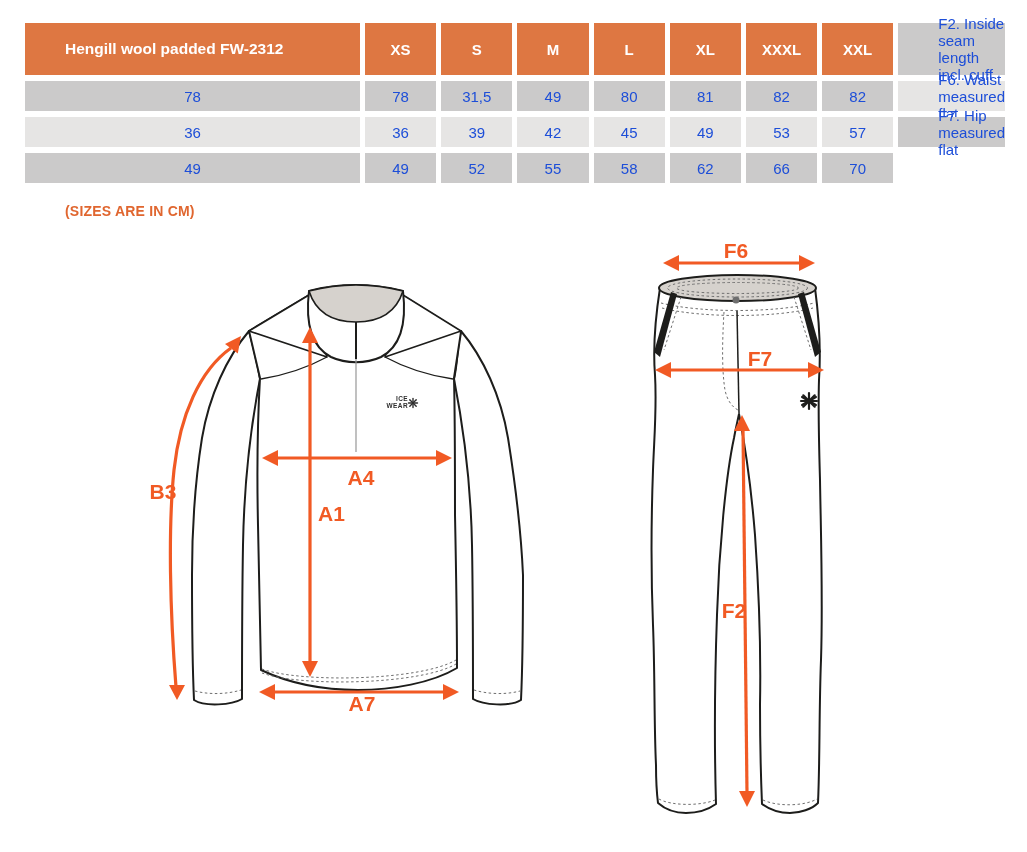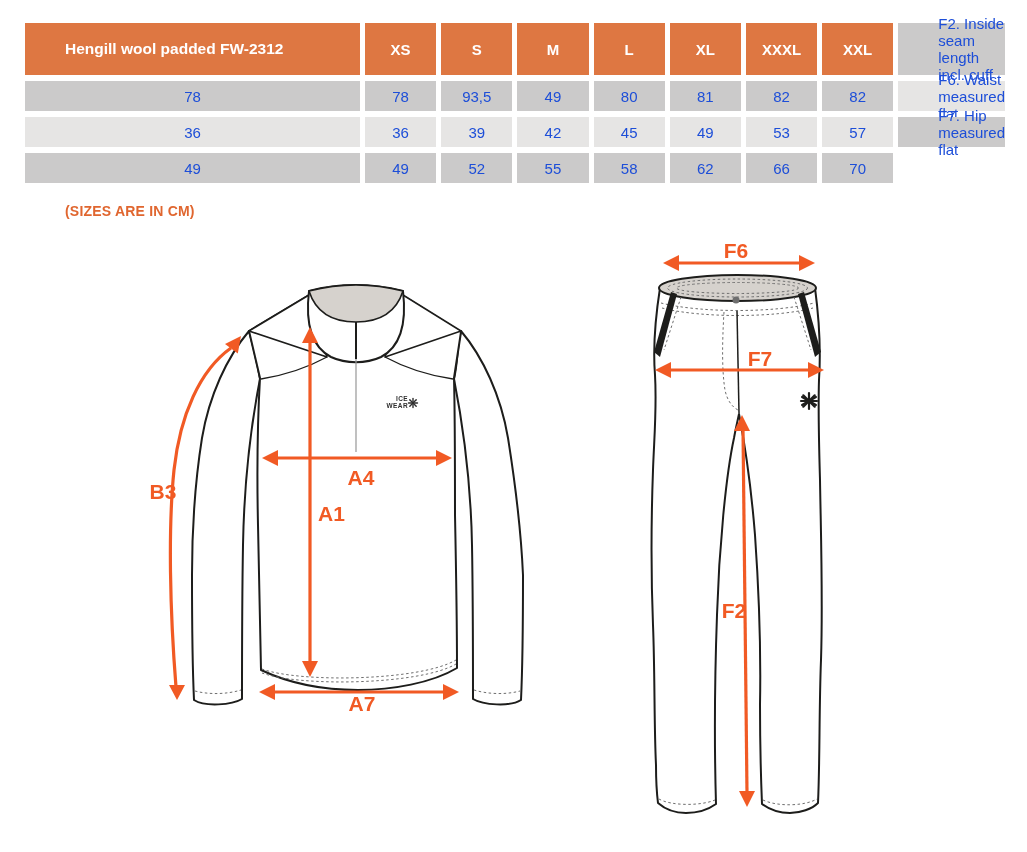--- a/index.html
+++ b/index.html
@@ -46,21 +46,21 @@
     <div class="cell header">S</div>
     <div class="cell header">M</div>
     <div class="cell header">L</div>
     <div class="cell header">XL</div>
     <div class="cell header">XXXL</div>
     <div class="cell header">XXL</div>
 
     <div class="cell row-dark label-cell">F2. Inside seam length incl. cuff</div>
     <div class="cell row-dark">78</div>
     <div class="cell row-dark">78</div>
-    <div class="cell row-dark">93,5</div>
+    <div class="cell row-dark">31,5</div>
     <div class="cell row-dark">49</div>
     <div class="cell row-dark">80</div>
     <div class="cell row-dark">81</div>
     <div class="cell row-dark">82</div>
     <div class="cell row-dark">82</div>
 
     <div class="cell row-light label-cell">F6. Waist measured flat</div>
     <div class="cell row-light">36</div>
     <div class="cell row-light">36</div>
     <div class="cell row-light">39</div>

